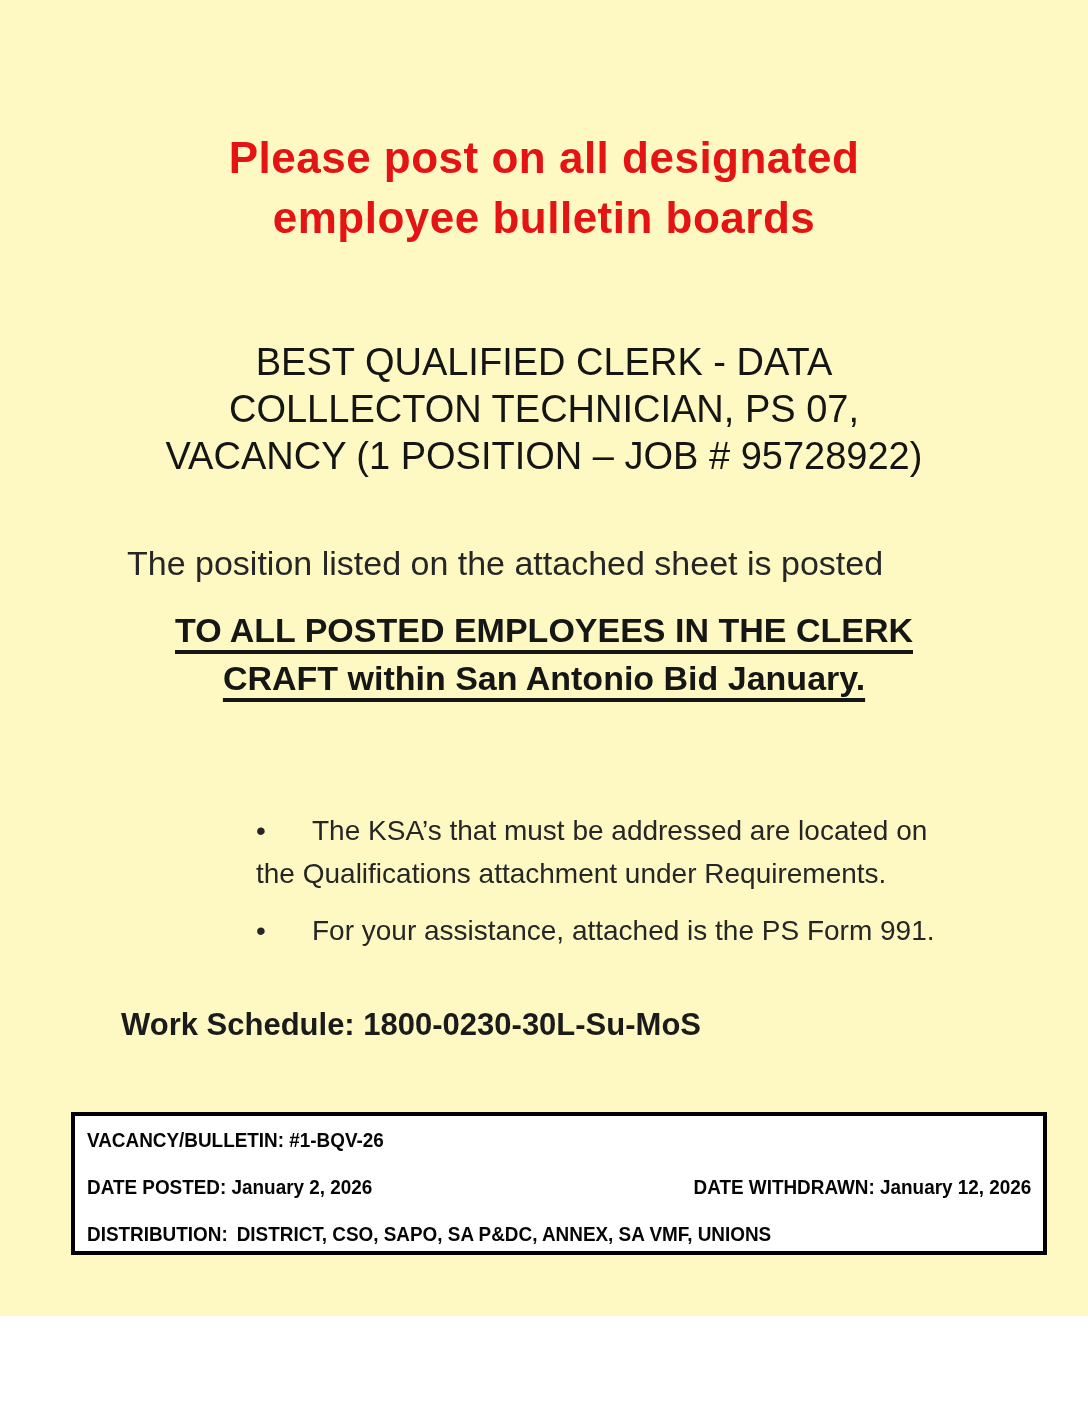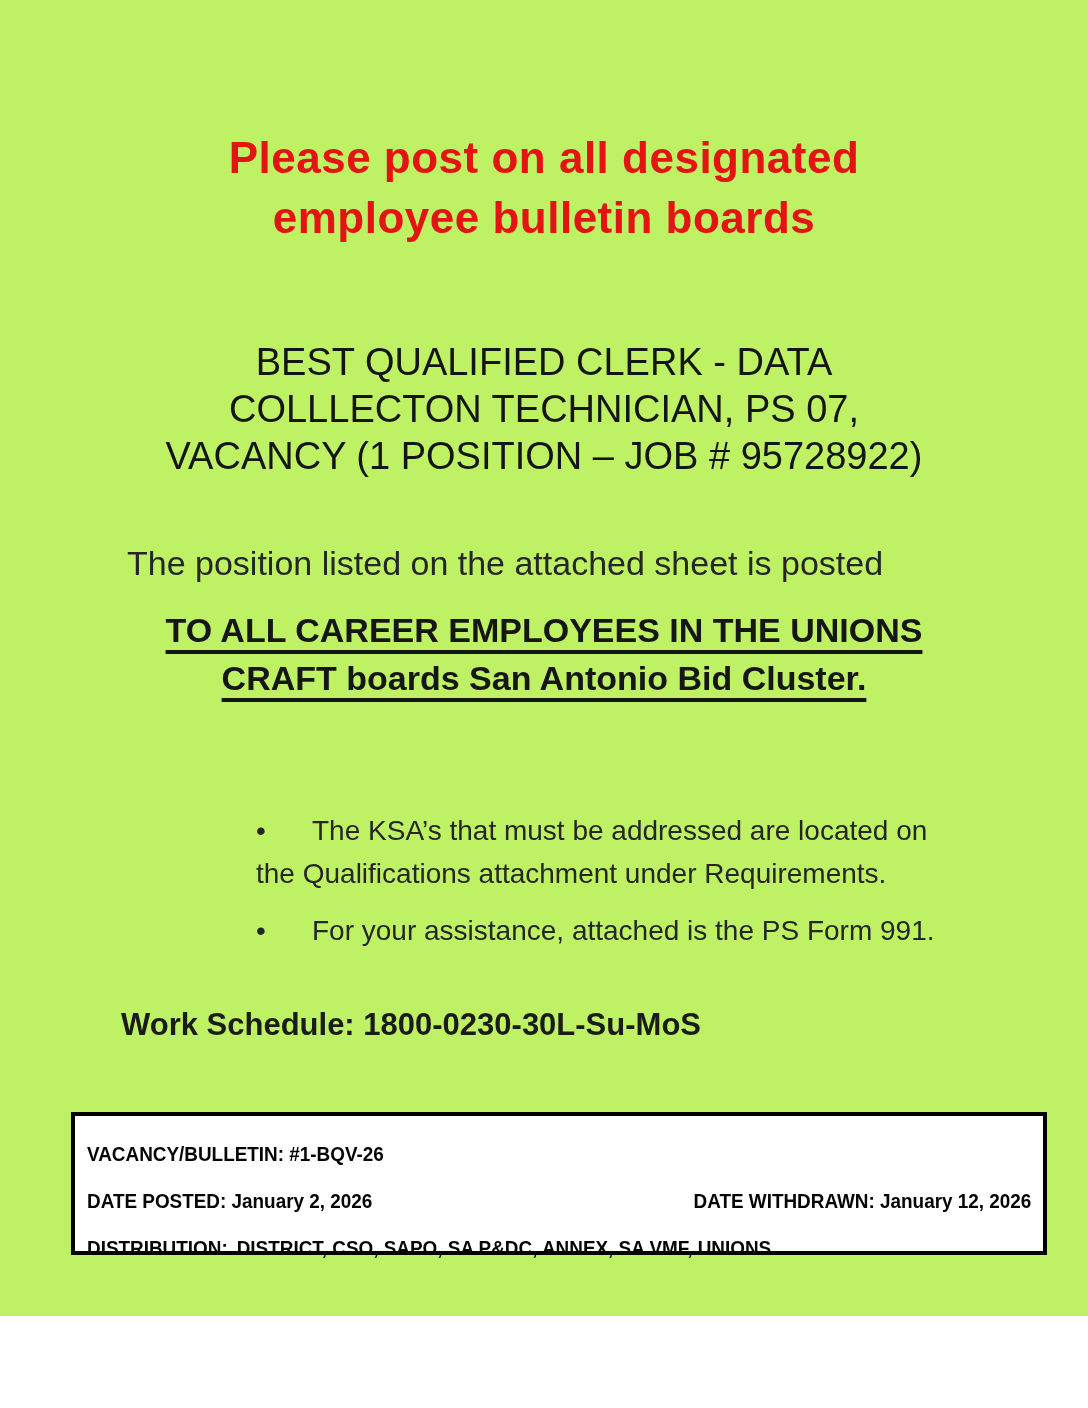--- a/index.html
+++ b/index.html
@@ -2,21 +2,21 @@
 <html><head>
 <meta charset="utf-8">
 <style>
   * { margin: 0; padding: 0; box-sizing: border-box; }
   html, body { background: #ffffff; }
   .page {
     position: relative;
     width: 1088px;
     height: 1316px;
     margin: 0 auto;
-    background: #bef264;
+    background: #fef9c3;
     font-family: "Liberation Sans", sans-serif;
     color: #1d1d1d;
     overflow: hidden;
   }
   .banner {
     position: absolute;
     top: 128px; left: 0; right: 0;
     text-align: center;
     font-size: 44px;
     font-weight: bold;
@@ -74,21 +74,21 @@
     font-weight: bold;
     line-height: 42px;
     color: #1b1b1b;
   }
   .notice-box {
     position: absolute;
     top: 1112px; left: 71px;
     width: 976px; height: 143px;
     border: 4px solid #000000;
     background: #ffffff;
-    padding: 26px 12px 0 12px;
+    padding: 12px 12px 0 12px;
     font-weight: bold;
     font-size: 21px;
     color: #050505;
   }
   .box-row {
     line-height: 24px;
     white-space: nowrap;
   }
   .box-row + .box-row { margin-top: 23px; gap: 15px; }
   .box-row.split { display: flex; justify-content: space-between; }
@@ -116,22 +116,22 @@
 
   <div class="job-title">
     <div>BEST QUALIFIED CLERK - DATA</div>
     <div>COLLLECTON TECHNICIAN, PS 07,</div>
     <div>VACANCY (1 POSITION – JOB # 95728922)</div>
   </div>
 
   <div class="intro">The position listed on the attached sheet is posted</div>
 
   <div class="audience">
-    <div><span class="uline">TO ALL CAREER EMPLOYEES IN THE UNIONS</span></div>
-    <div><span class="uline">CRAFT boards San Antonio Bid Cluster.</span></div>
+    <div><span class="uline">TO ALL POSTED EMPLOYEES IN THE CLERK</span></div>
+    <div><span class="uline">CRAFT within San Antonio Bid January.</span></div>
   </div>
 
   <div class="bullets">
     <div class="bullet-item">
       <span class="bullet-marker">•</span><span>The KSA’s that must be addressed are located on</span><br>
       <span>the Qualifications attachment under Requirements.</span>
     </div>
     <div class="bullet-item">
       <span class="bullet-marker">•</span><span>For your assistance, attached is the PS Form 991.</span>
     </div>

